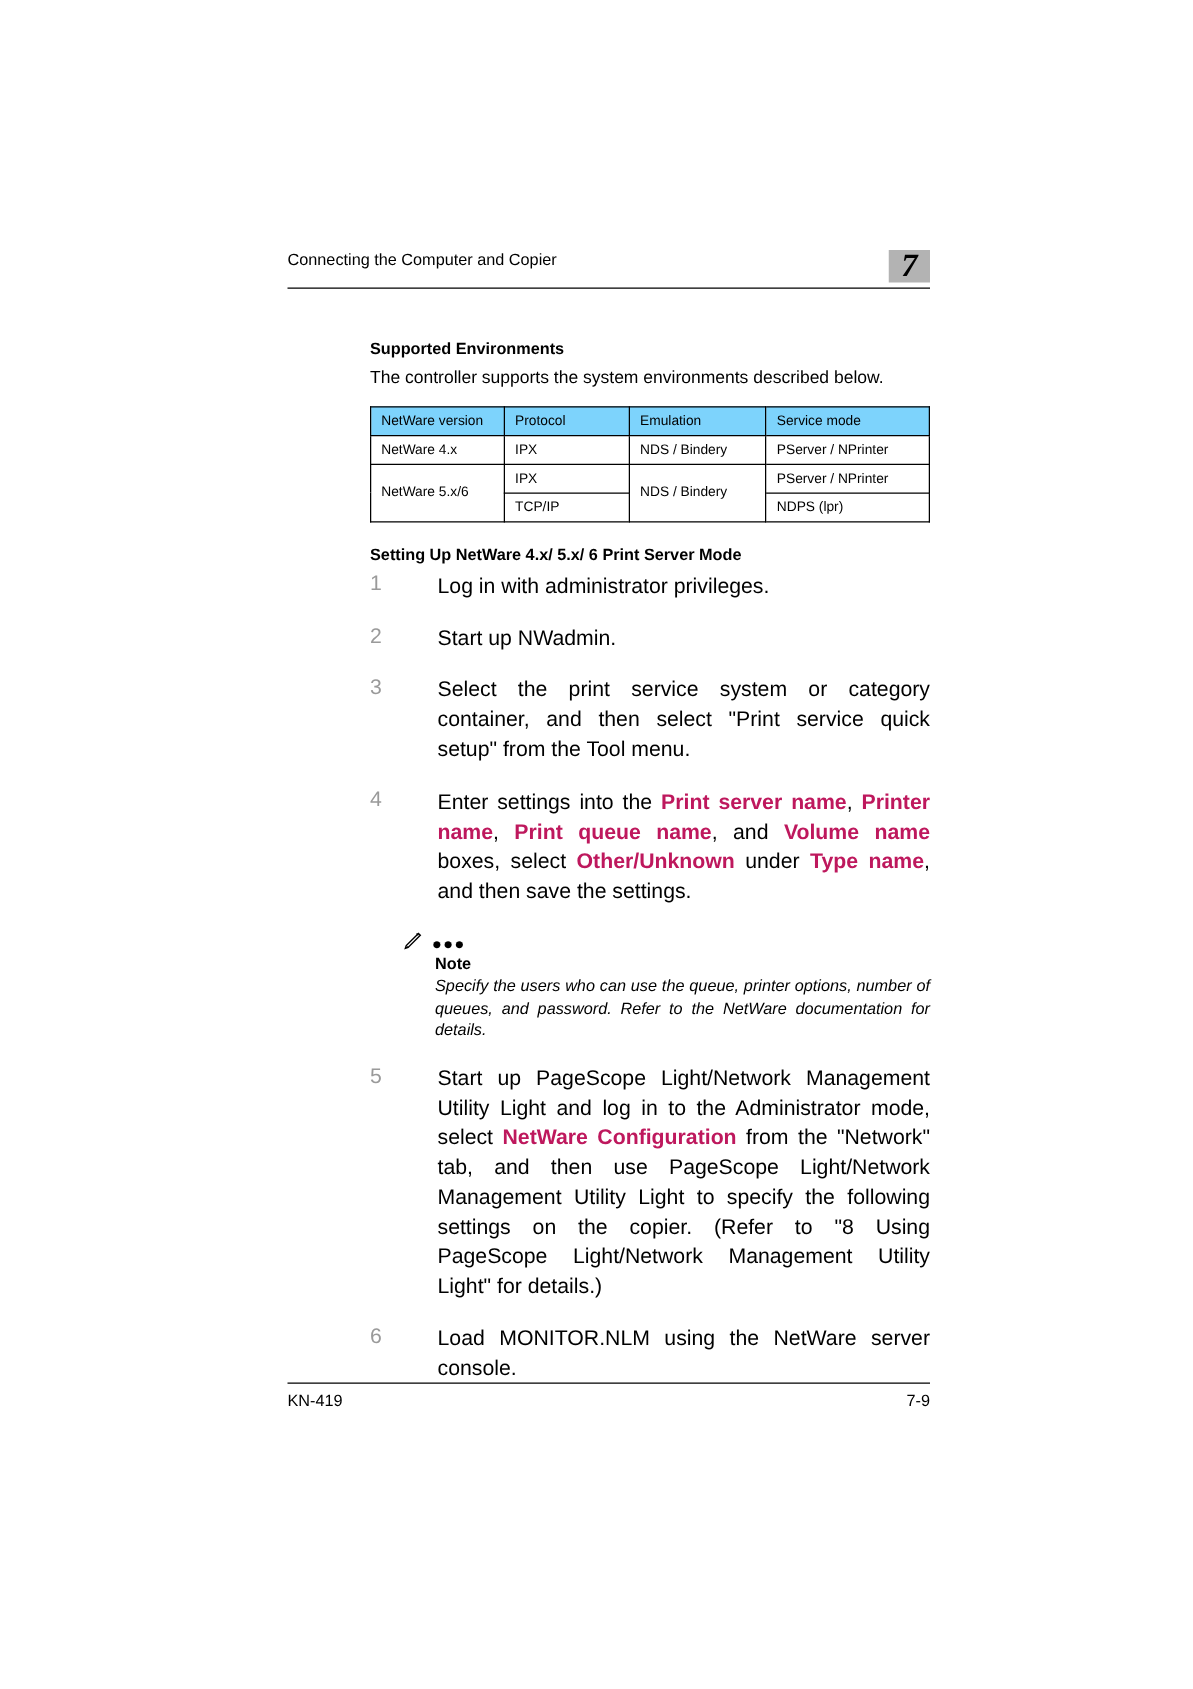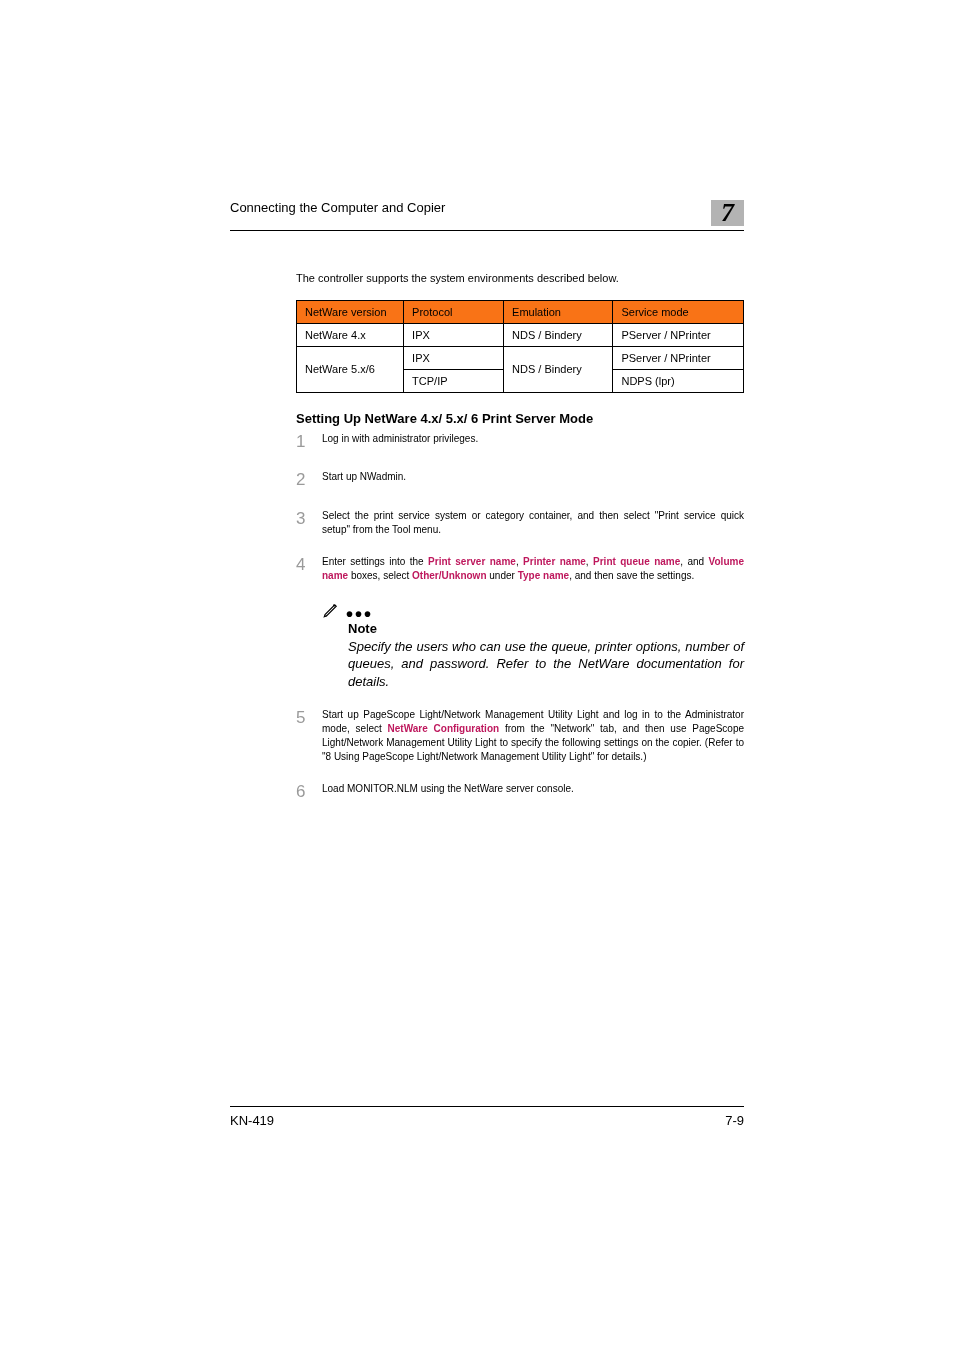--- a/index.html
+++ b/index.html
@@ -59,38 +59,38 @@
   }
   .body-col {
     margin-left: 66px;
   }
   .sub-head {
     font-weight: bold;
     font-size: 13px;
     margin-bottom: 6px;
   }
   .para {
-    font-size: 11px;
+    font-size: 14px;
     line-height: 1.35;
     margin-bottom: 8px;
   }
   table.env {
     border-collapse: collapse;
     width: 100%;
     margin: 14px 0 18px 0;
     font-size: 11px;
   }
   table.env th, table.env td {
     border: 1px solid #000;
     padding: 5px 8px;
     text-align: left;
     vertical-align: middle;
   }
   table.env th {
-    background: #f97316;
+    background: #7dd3fc;
     font-weight: normal;
   }
   .col-ver { width: 120px; }
   .col-proto { width: 110px; }
   .col-emu { width: 120px; }
   .col-svc { width: 160px; }
   ol.steps {
     list-style: none;
     padding: 0;
     margin: 0;
@@ -102,23 +102,24 @@
   }
   .step-num {
     width: 26px;
     flex-shrink: 0;
     font-size: 17px;
     color: #9a9a9a;
     font-weight: normal;
     line-height: 1.2;
   }
   .step-body {
-    font-size: 10px;
+    font-size: 17px;
     line-height: 1.4;
     text-align: justify;
+    margin-left: 28px;
   }
   .ui-label {
     color: #be185d;
     font-weight: bold;
   }
   .note-block {
     margin: 0 0 18px 26px;
   }
   .note-icon-row {
     display: flex;
@@ -169,20 +170,21 @@
   <div class="header-row">
     <span class="running-head">Connecting the Computer and Copier</span>
     <span class="chapter-box">
       <span class="chapter-num">7</span>
     </span>
   </div>
 
   <div class="section">
 
     <div class="body-col">
+      <div class="sub-head">Supported Environments</div>
       <div class="para">The controller supports the system environments described below.</div>
 
       <table class="env">
         <thead>
           <tr>
             <th class="col-ver">NetWare version</th>
             <th class="col-proto">Protocol</th>
             <th class="col-emu">Emulation</th>
             <th class="col-svc">Service mode</th>
           </tr>

